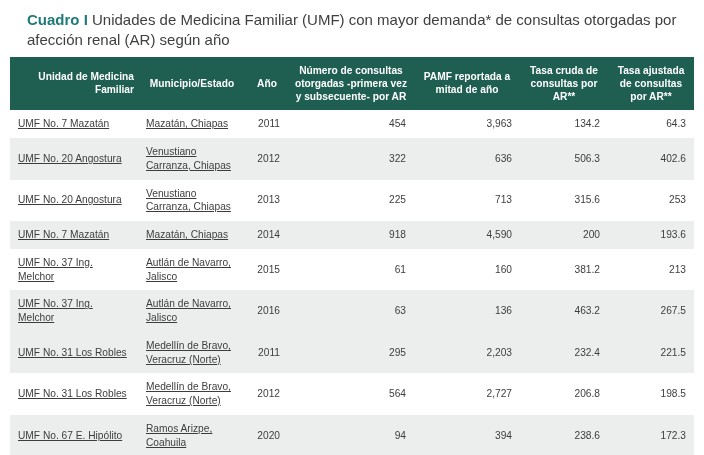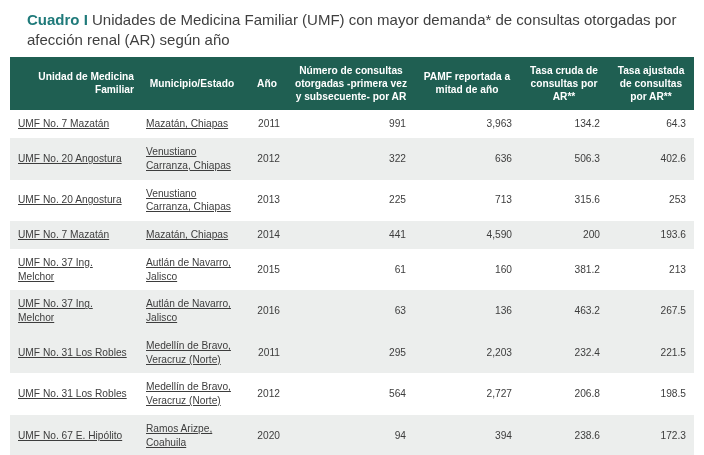--- a/index.html
+++ b/index.html
@@ -89,21 +89,21 @@
         <th>PAMF reportada a mitad de año</th>
         <th>Tasa cruda de consultas por AR**</th>
         <th>Tasa ajustada de consultas por AR**</th>
       </tr>
     </thead>
     <tbody>
       <tr class="odd">
         <td class="txt">UMF No. 7 Mazatán</td>
         <td class="txt">Mazatán, Chiapas</td>
         <td class="num">2011</td>
-        <td class="num">991</td>
+        <td class="num">454</td>
         <td class="num">3,963</td>
         <td class="num">134.2</td>
         <td class="num">64.3</td>
       </tr>
       <tr class="even">
         <td class="txt">UMF No. 20 Angostura</td>
         <td class="txt">Venustiano Carranza, Chiapas</td>
         <td class="num">2012</td>
         <td class="num">322</td>
         <td class="num">636</td>
@@ -116,21 +116,21 @@
         <td class="num">2013</td>
         <td class="num">225</td>
         <td class="num">713</td>
         <td class="num">315.6</td>
         <td class="num">253</td>
       </tr>
       <tr class="even">
         <td class="txt">UMF No. 7 Mazatán</td>
         <td class="txt">Mazatán, Chiapas</td>
         <td class="num">2014</td>
-        <td class="num">441</td>
+        <td class="num">918</td>
         <td class="num">4,590</td>
         <td class="num">200</td>
         <td class="num">193.6</td>
       </tr>
       <tr class="odd">
         <td class="txt">UMF No. 37 Ing. Melchor</td>
         <td class="txt">Autlán de Navarro, Jalisco</td>
         <td class="num">2015</td>
         <td class="num">61</td>
         <td class="num">160</td>

